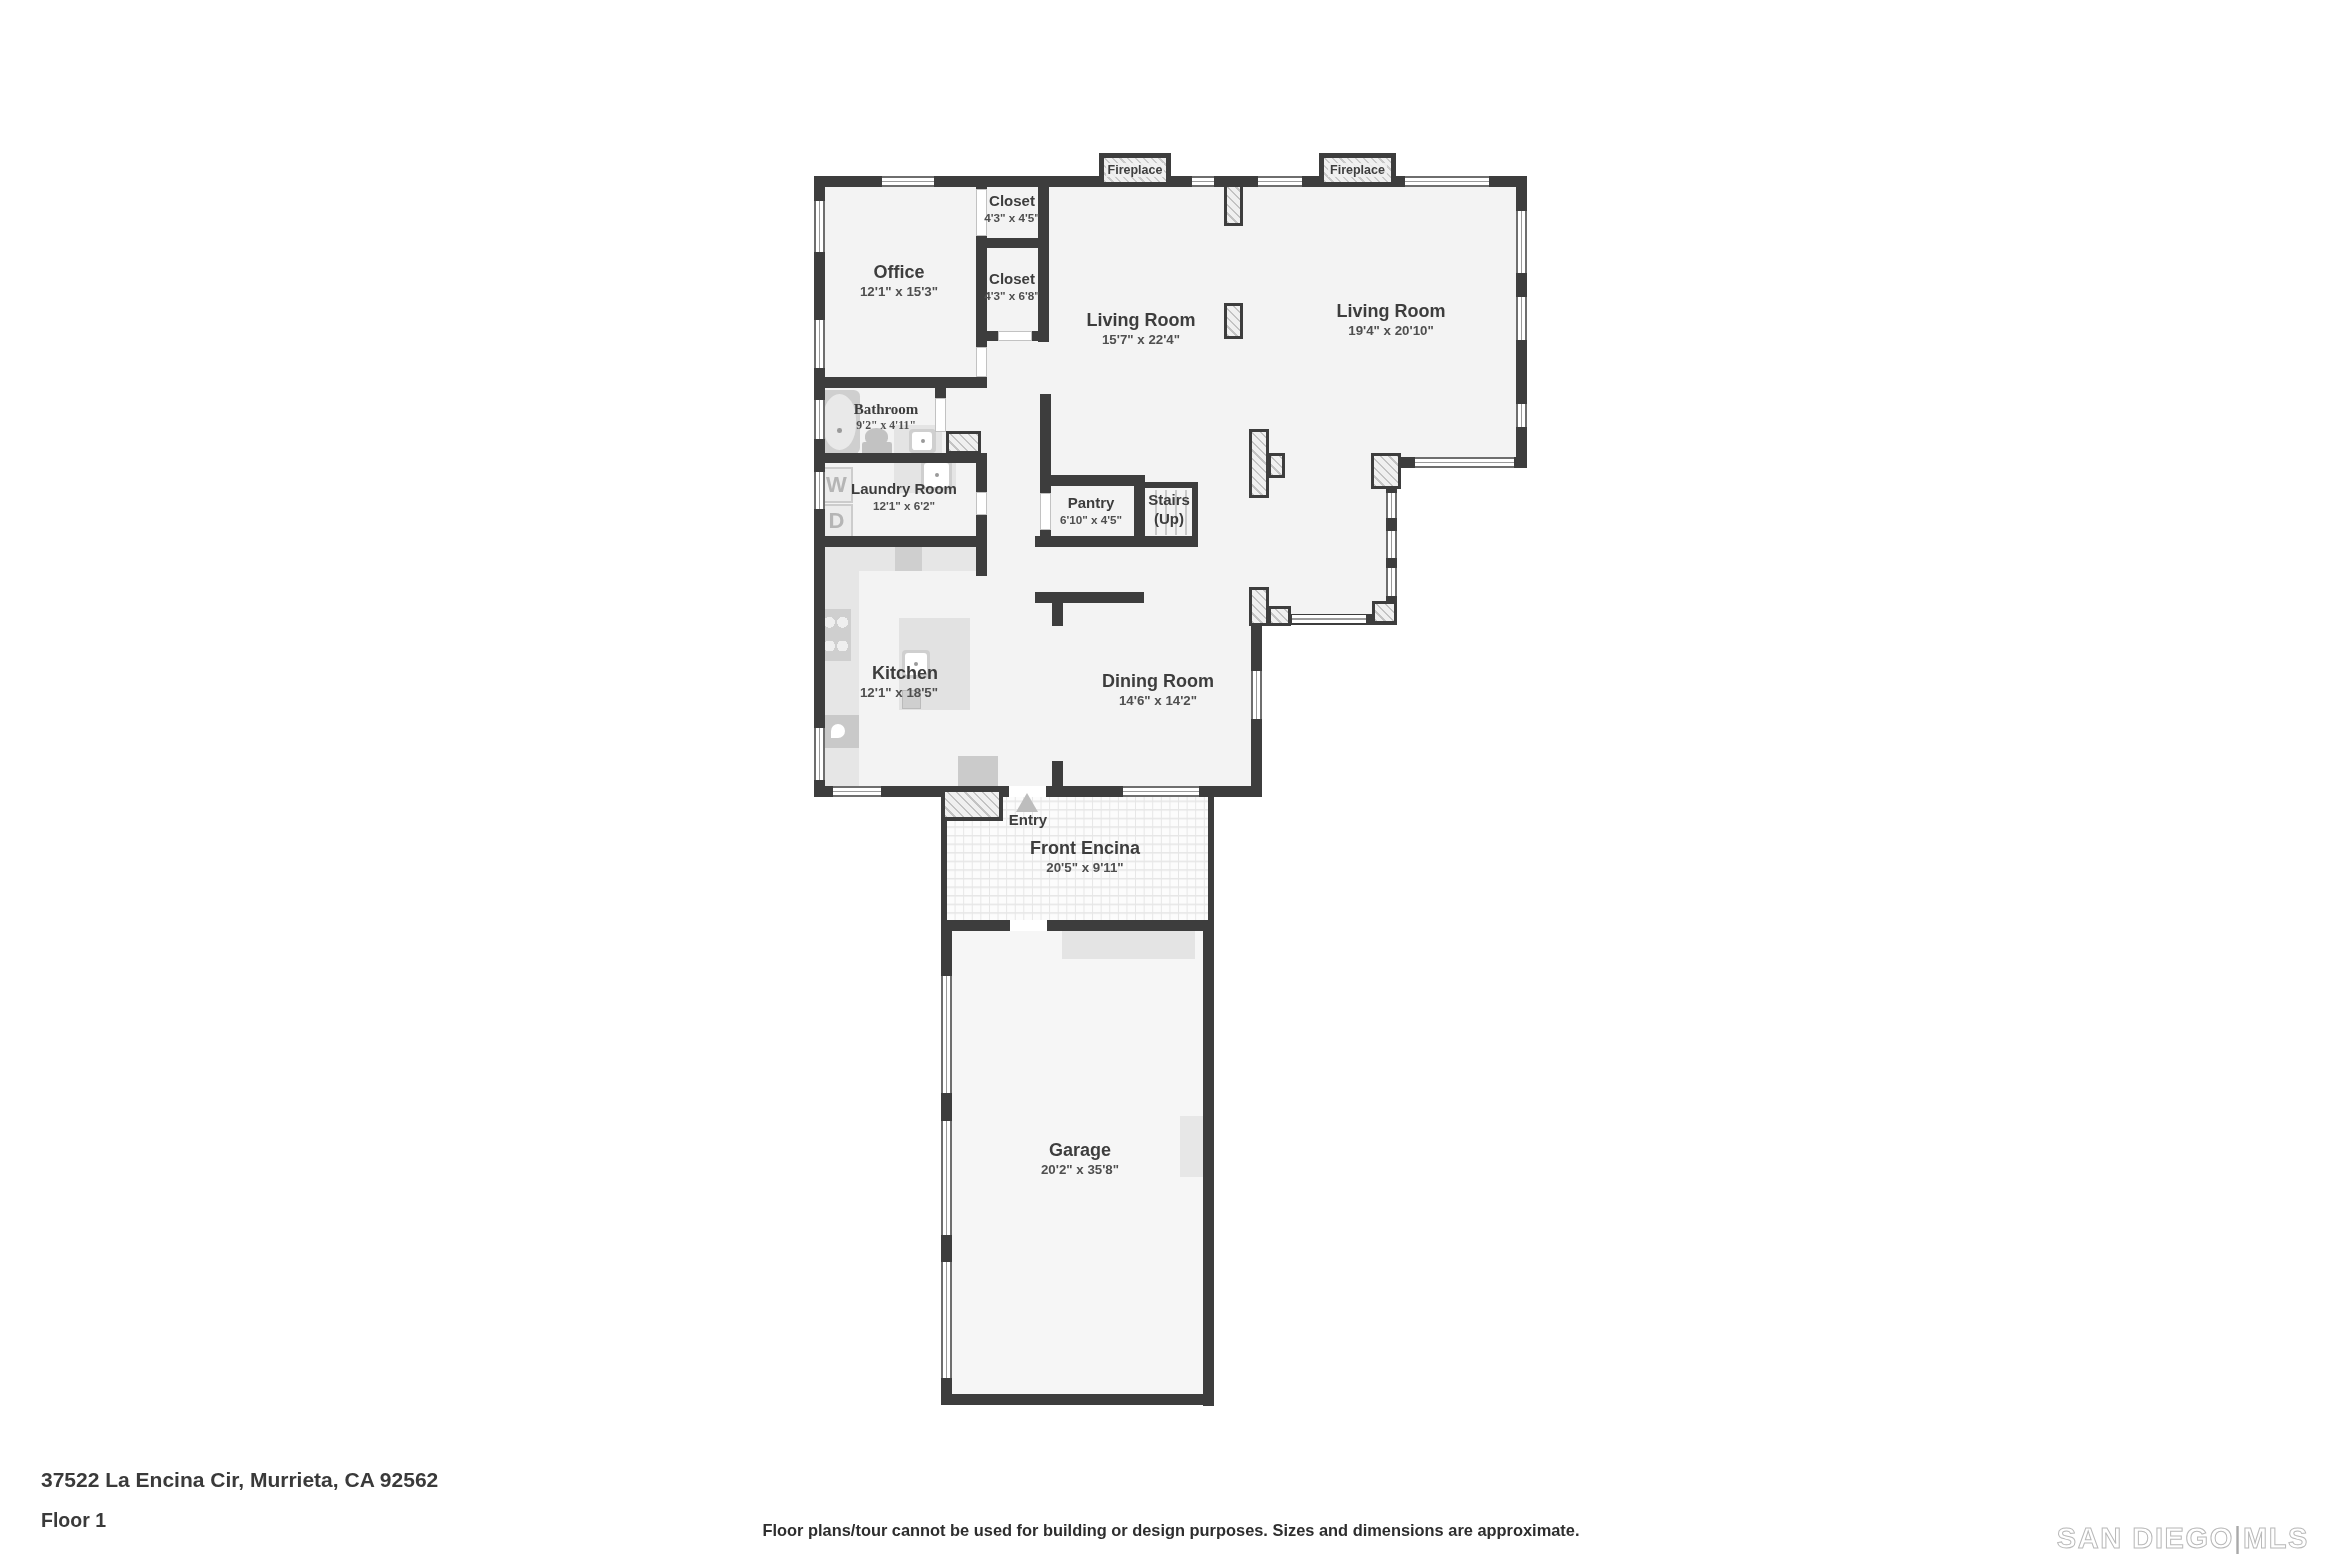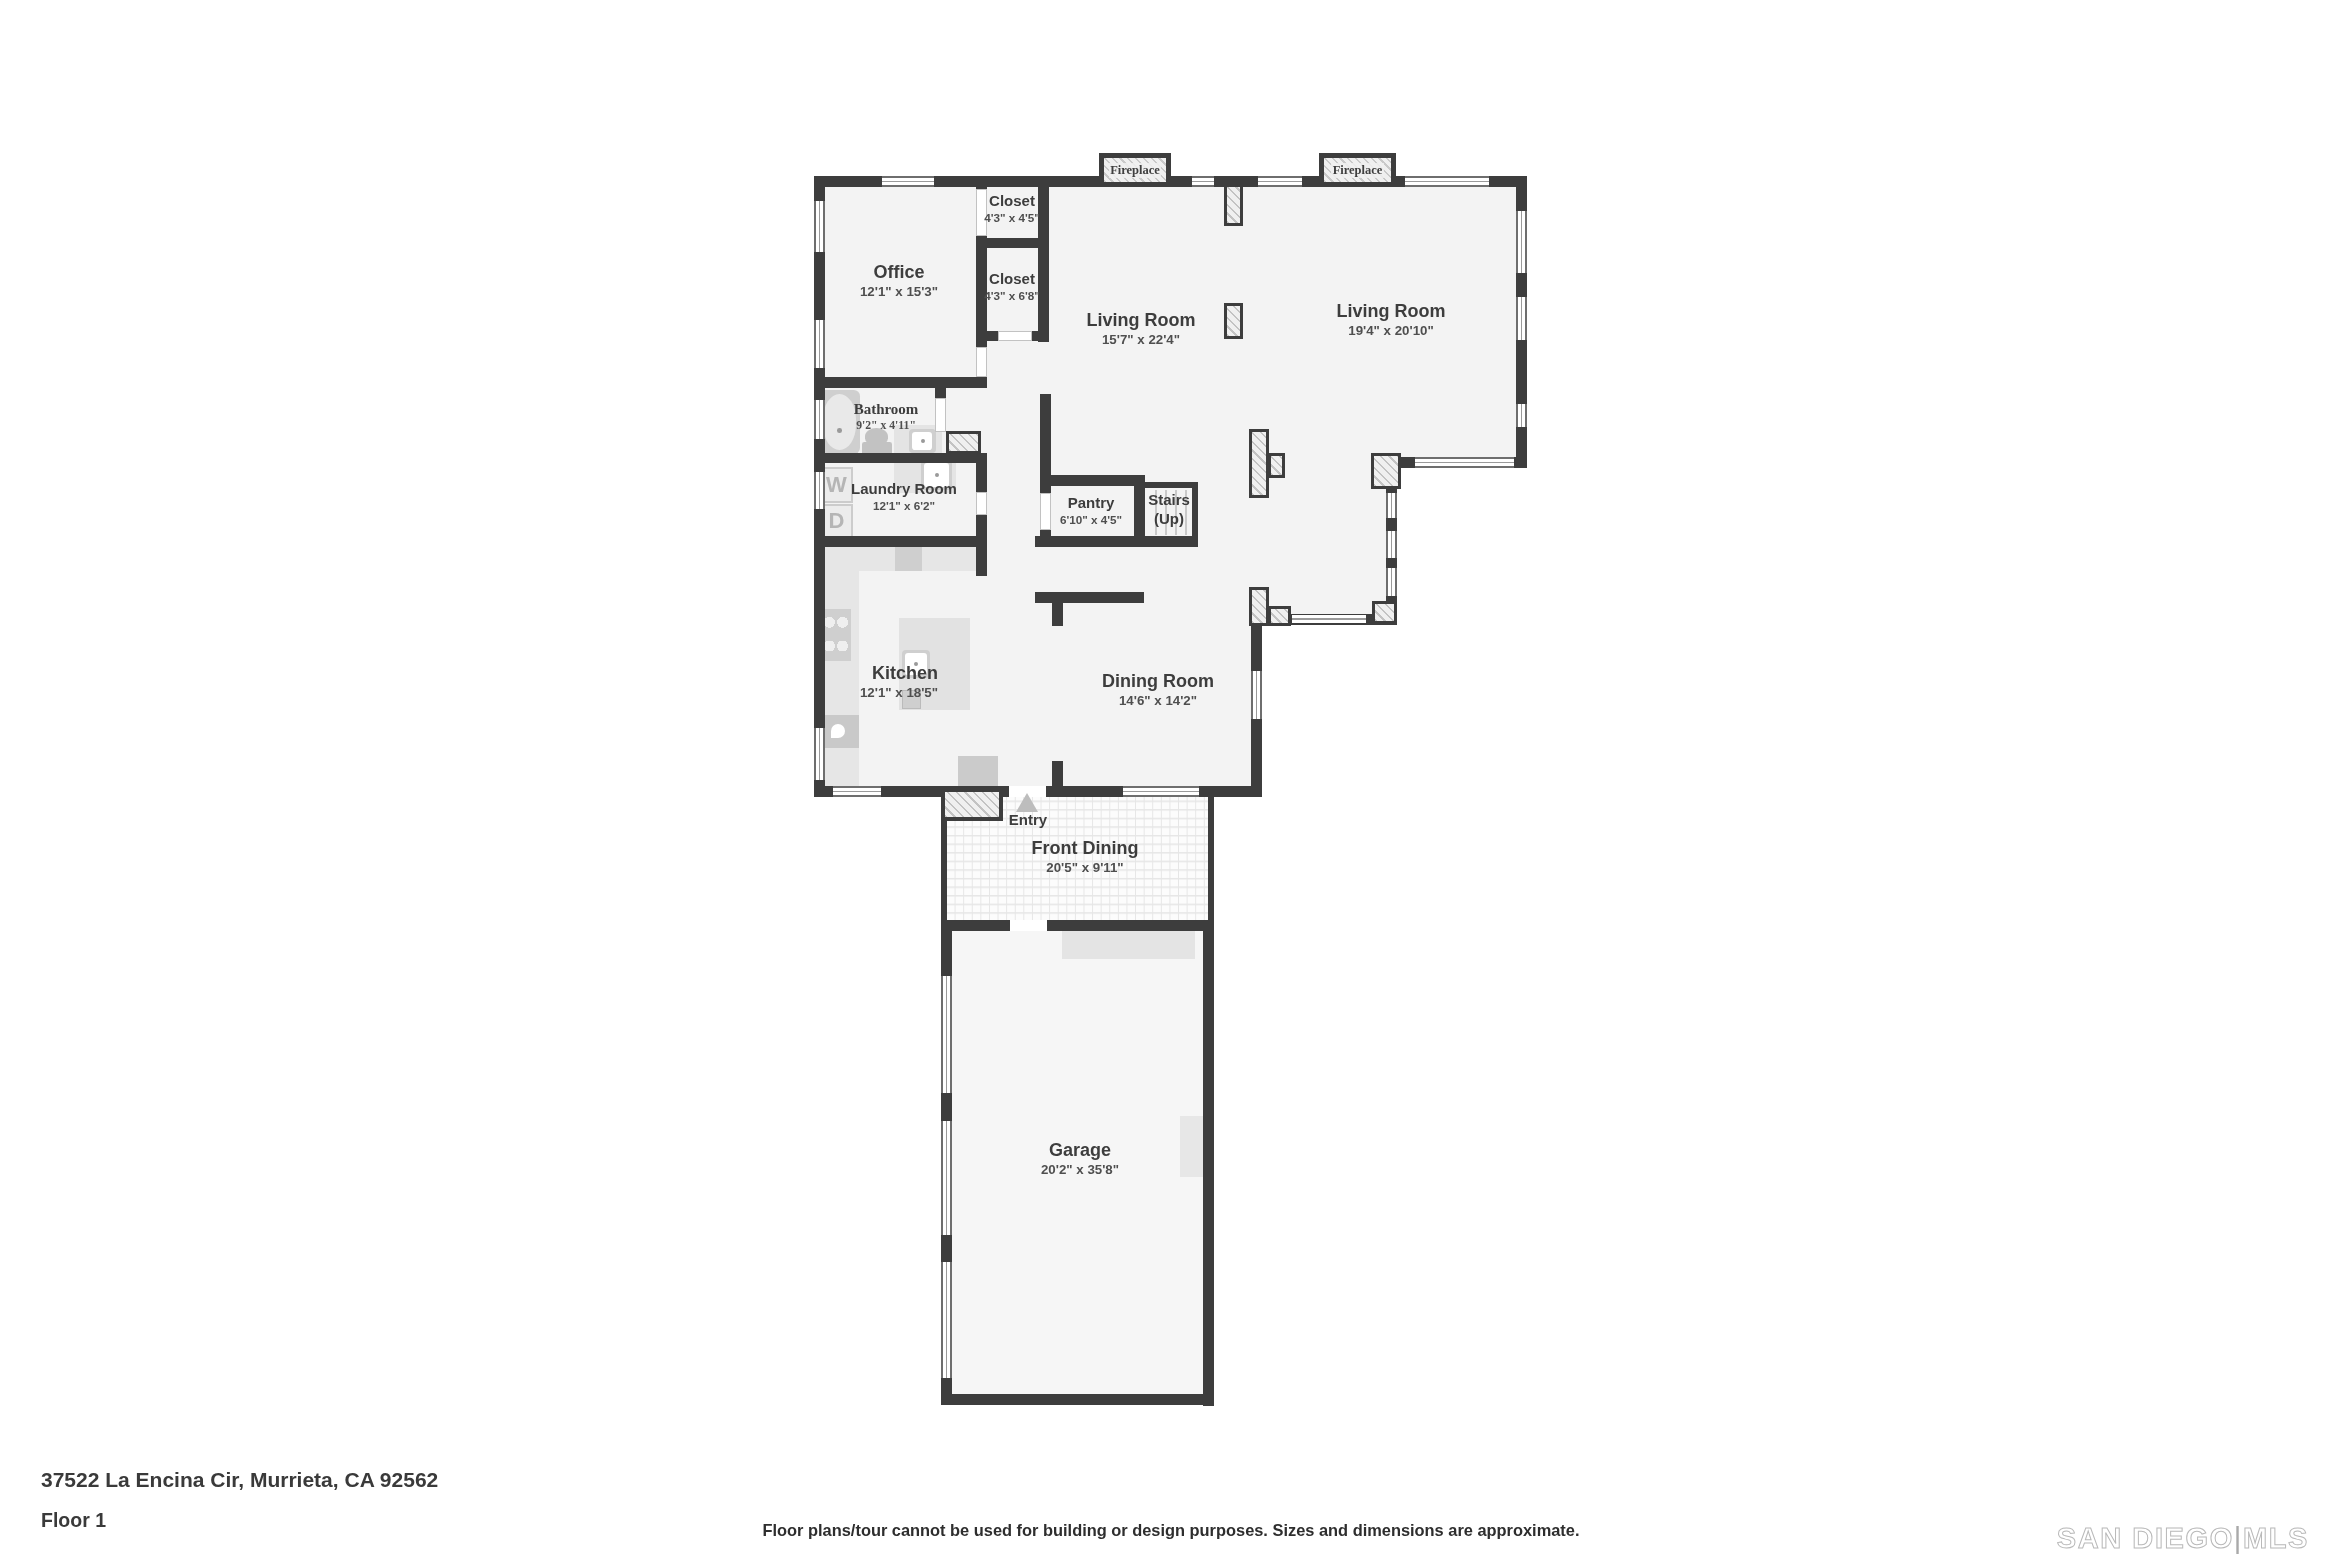--- a/index.html
+++ b/index.html
@@ -10,21 +10,21 @@
   .winh{position:absolute;height:11px;background:linear-gradient(to bottom,#6e6e6e 0 1.6px,#fff 1.6px 4.7px,#9a9a9a 4.7px 6.2px,#fff 6.2px 9.4px,#6e6e6e 9.4px 11px);}
   .winv{position:absolute;width:11px;background:linear-gradient(to right,#6e6e6e 0 1.6px,#fff 1.6px 4.7px,#9a9a9a 4.7px 6.2px,#fff 6.2px 9.4px,#6e6e6e 9.4px 11px);}
   .door{position:absolute;background:#fff;border:0.8px solid #c2c2c2;box-sizing:border-box;}
   .open{position:absolute;background:#fff;}
   .slider{position:absolute;background:linear-gradient(to bottom,#fff 0 3.1px,#9a9a9a 3.1px 4.7px,#fff 4.7px 7.8px);}
   .hatch{position:absolute;box-sizing:border-box;border:3.1px solid #3d3d3d;
          background:repeating-linear-gradient(45deg,#c3c3c3 0 1.6px,#f0f0f0 1.6px 6.2px);}
   .fireplace{position:absolute;box-sizing:border-box;border:5.5px solid #3d3d3d;
          background:repeating-linear-gradient(45deg,#c9c9c9 0 1.6px,#efefef 1.6px 5.5px);
          display:flex;align-items:center;justify-content:center;}
-  .fireplace span{font-size:12.5px;font-weight:700;color:#3f3f3f;background:rgba(240,240,240,.85);padding:0 1.6px;white-space:nowrap;font-family:Liberation Serif, serif;}
+  .fireplace span{font-size:12.5px;font-weight:700;color:#3f3f3f;background:rgba(240,240,240,.85);padding:0 1.6px;white-space:nowrap;}
   .porch{position:absolute;background-color:#fcfcfc;
          background-image:linear-gradient(#e6e6e6 0.8px,transparent 0.8px),linear-gradient(90deg,#e6e6e6 0.8px,transparent 0.8px),linear-gradient(#f1f1f1 1.6px,transparent 1.6px);
          background-size:8.6px 8.6px,8.6px 8.6px,8.6px 8.6px;}
   .garage-floor{position:absolute;background:#f6f6f6;}
   .room-label{position:absolute;transform:translate(-50%,-50%);text-align:center;white-space:nowrap;line-height:1.25;}
   .room-label .nm{display:block;font-size:18px;font-weight:700;color:#3d3d3d;}
   .room-label .dm{display:block;font-size:13.3px;font-weight:600;color:#4f4f4f;}
   .room-label.small .nm{font-size:15px;}
   .room-label.small .dm{font-size:11.7px;}
   .label-stairs .nm,.label-stairs .dm{font-size:15px;font-weight:700;color:#3d3d3d;}
@@ -244,21 +244,21 @@
       <span class="dm">12'1" x 18'5"</span>
   </div>
   <div class="room-label" style="left:1158px;top:690px;">
     <span class="nm">Dining Room</span>
       <span class="dm">14'6" x 14'2"</span>
   </div>
   <div class="room-label label-entry" style="left:1028px;top:820px;">
     <span class="nm">Entry</span>
   </div>
   <div class="room-label" style="left:1085px;top:857px;">
-    <span class="nm">Front Dining</span>
+    <span class="nm">Front Encina</span>
       <span class="dm">20'5" x 9'11"</span>
   </div>
   <div class="room-label" style="left:1080px;top:1159px;">
     <span class="nm">Garage</span>
       <span class="dm">20'2" x 35'8"</span>
   </div>
 
   <div class="addr" style="left:41px;top:1468px;">37522 La Encina Cir, Murrieta, CA 92562</div>
   <div class="floor-lbl" style="left:41px;top:1509px;">Floor 1</div>
   <div class="disclaimer" style="left:0;top:1521px;">Floor plans/tour cannot be used for building or design purposes. Sizes and dimensions are approximate.</div>

